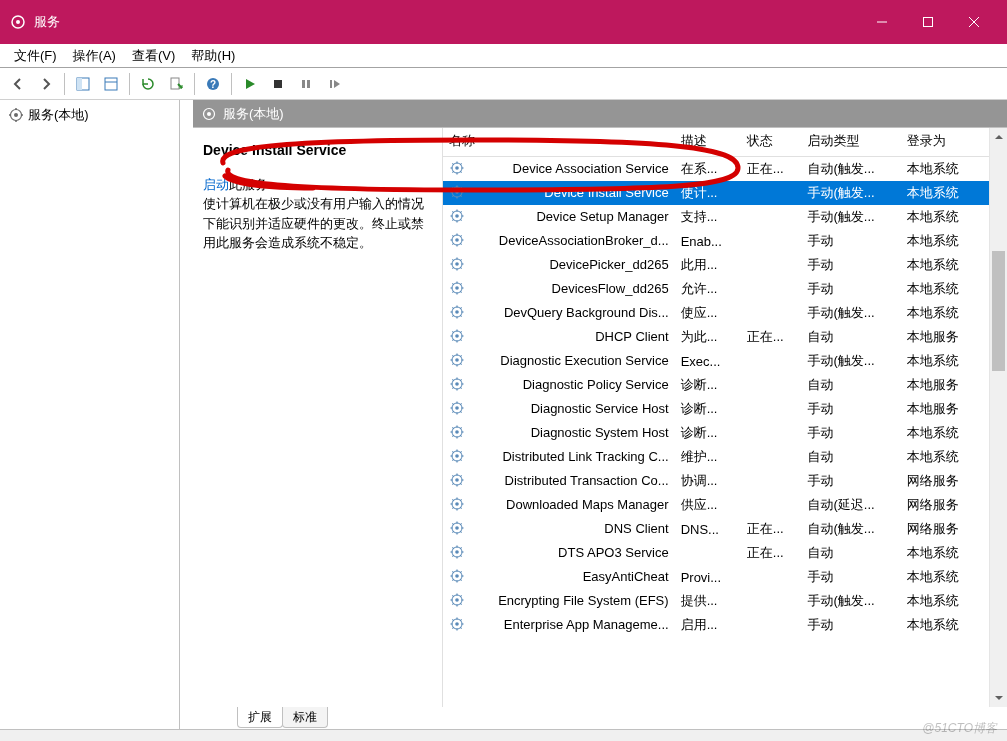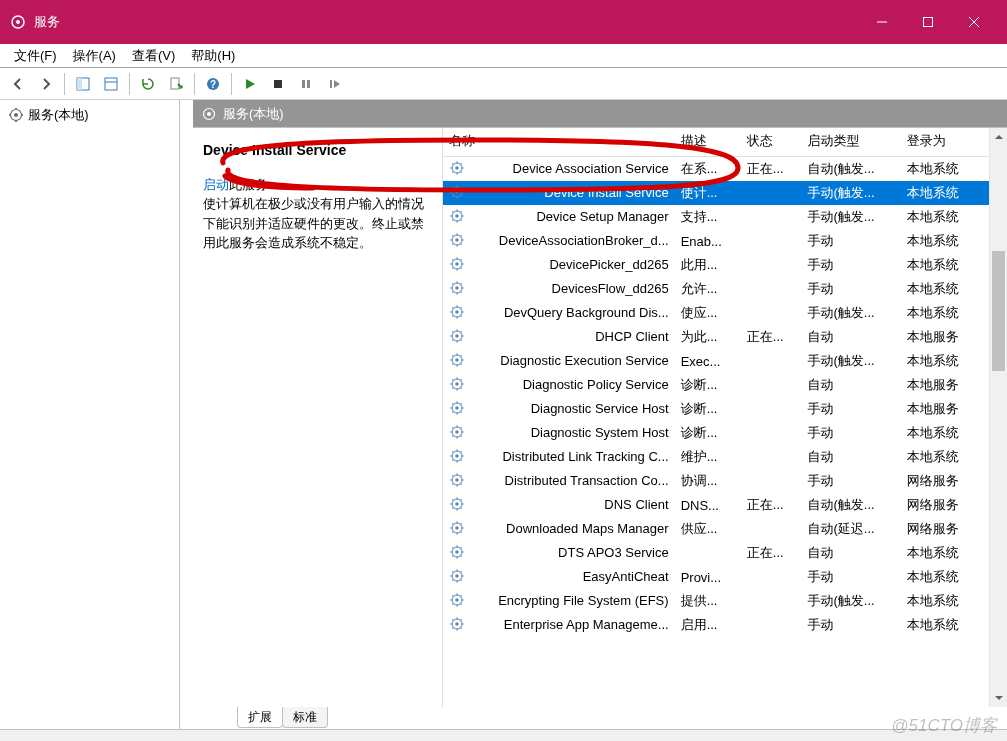--- a/index.html
+++ b/index.html
@@ -62,21 +62,21 @@
   .btab { border: 1px solid #c0c0c0; border-top: none; padding: 2px 10px 1px 10px; font-size: 12px; background: #fff; margin-right: -1px; border-radius: 0 0 4px 4px; }
   .btab.inactive { background: #f4f4f4; text-align: center; }
 
   
   .statusbar { height: 22px; border-top: 1px solid #c0c0c0; background: #f0f0f0; }
 
   
   .annotation { position: absolute; pointer-events: none; z-index: 50; }
 
   
-  .watermark { position: absolute; bottom: 4px; right: 10px; color: rgba(0,0,0,0.25); font-size: 17px; font-style: italic; }
+  .watermark { position: absolute; bottom: 4px; right: 10px; color: rgba(0,0,0,0.25); font-size: 12px; font-style: italic; }
 </style>
 </head>
 <body>
 
 <div class="titlebar">
   <svg class="icon" viewBox="0 0 16 16">
       <circle cx="8" cy="8" r="6" fill="none" stroke="#fff" stroke-width="1.5"></circle>
       <circle cx="8" cy="8" r="2" fill="#fff"></circle>
     </svg>
   <div class="title">服务</div>
@@ -563,48 +563,48 @@
                         <line x1="8" y1="1.5" x2="8" y2="3.5"></line>
                         <line x1="8" y1="12.5" x2="8" y2="14.5"></line>
                         <line x1="1.5" y1="8" x2="3.5" y2="8"></line>
                         <line x1="12.5" y1="8" x2="14.5" y2="8"></line>
                         <line x1="3.4" y1="3.4" x2="4.8" y2="4.8"></line>
                         <line x1="11.2" y1="11.2" x2="12.6" y2="12.6"></line>
                         <line x1="12.6" y1="3.4" x2="11.2" y2="4.8"></line>
                         <line x1="4.8" y1="11.2" x2="3.4" y2="12.6"></line>
                       </g>
                     </svg>
+                    <span>Downloaded Maps Manager</span>
+                  </td>
+                  <td>供应...</td>
+                  <td></td>
+                  <td>自动(延迟...</td>
+                  <td>网络服务</td>
+                </tr>
+                <tr>
+                  <td class="namecell">
+                    <svg class="gearico" viewBox="0 0 16 16">
+                      <circle cx="8" cy="8" r="5" fill="none" stroke="#5a8ab8" stroke-width="1"></circle>
+                      <circle cx="8" cy="8" r="1.8" fill="#5a8ab8"></circle>
+                      <g stroke="#5a8ab8" stroke-width="1.2">
+                        <line x1="8" y1="1.5" x2="8" y2="3.5"></line>
+                        <line x1="8" y1="12.5" x2="8" y2="14.5"></line>
+                        <line x1="1.5" y1="8" x2="3.5" y2="8"></line>
+                        <line x1="12.5" y1="8" x2="14.5" y2="8"></line>
+                        <line x1="3.4" y1="3.4" x2="4.8" y2="4.8"></line>
+                        <line x1="11.2" y1="11.2" x2="12.6" y2="12.6"></line>
+                        <line x1="12.6" y1="3.4" x2="11.2" y2="4.8"></line>
+                        <line x1="4.8" y1="11.2" x2="3.4" y2="12.6"></line>
+                      </g>
+                    </svg>
                     <span>DNS Client</span>
                   </td>
                   <td>DNS...</td>
                   <td>正在...</td>
                   <td>自动(触发...</td>
-                  <td>网络服务</td>
-                </tr>
-                <tr>
-                  <td class="namecell">
-                    <svg class="gearico" viewBox="0 0 16 16">
-                      <circle cx="8" cy="8" r="5" fill="none" stroke="#5a8ab8" stroke-width="1"></circle>
-                      <circle cx="8" cy="8" r="1.8" fill="#5a8ab8"></circle>
-                      <g stroke="#5a8ab8" stroke-width="1.2">
-                        <line x1="8" y1="1.5" x2="8" y2="3.5"></line>
-                        <line x1="8" y1="12.5" x2="8" y2="14.5"></line>
-                        <line x1="1.5" y1="8" x2="3.5" y2="8"></line>
-                        <line x1="12.5" y1="8" x2="14.5" y2="8"></line>
-                        <line x1="3.4" y1="3.4" x2="4.8" y2="4.8"></line>
-                        <line x1="11.2" y1="11.2" x2="12.6" y2="12.6"></line>
-                        <line x1="12.6" y1="3.4" x2="11.2" y2="4.8"></line>
-                        <line x1="4.8" y1="11.2" x2="3.4" y2="12.6"></line>
-                      </g>
-                    </svg>
-                    <span>Downloaded Maps Manager</span>
-                  </td>
-                  <td>供应...</td>
-                  <td></td>
-                  <td>自动(延迟...</td>
                   <td>网络服务</td>
                 </tr>
                 <tr>
                   <td class="namecell">
                     <svg class="gearico" viewBox="0 0 16 16">
                       <circle cx="8" cy="8" r="5" fill="none" stroke="#5a8ab8" stroke-width="1"></circle>
                       <circle cx="8" cy="8" r="1.8" fill="#5a8ab8"></circle>
                       <g stroke="#5a8ab8" stroke-width="1.2">
                         <line x1="8" y1="1.5" x2="8" y2="3.5"></line>
                         <line x1="8" y1="12.5" x2="8" y2="14.5"></line>

